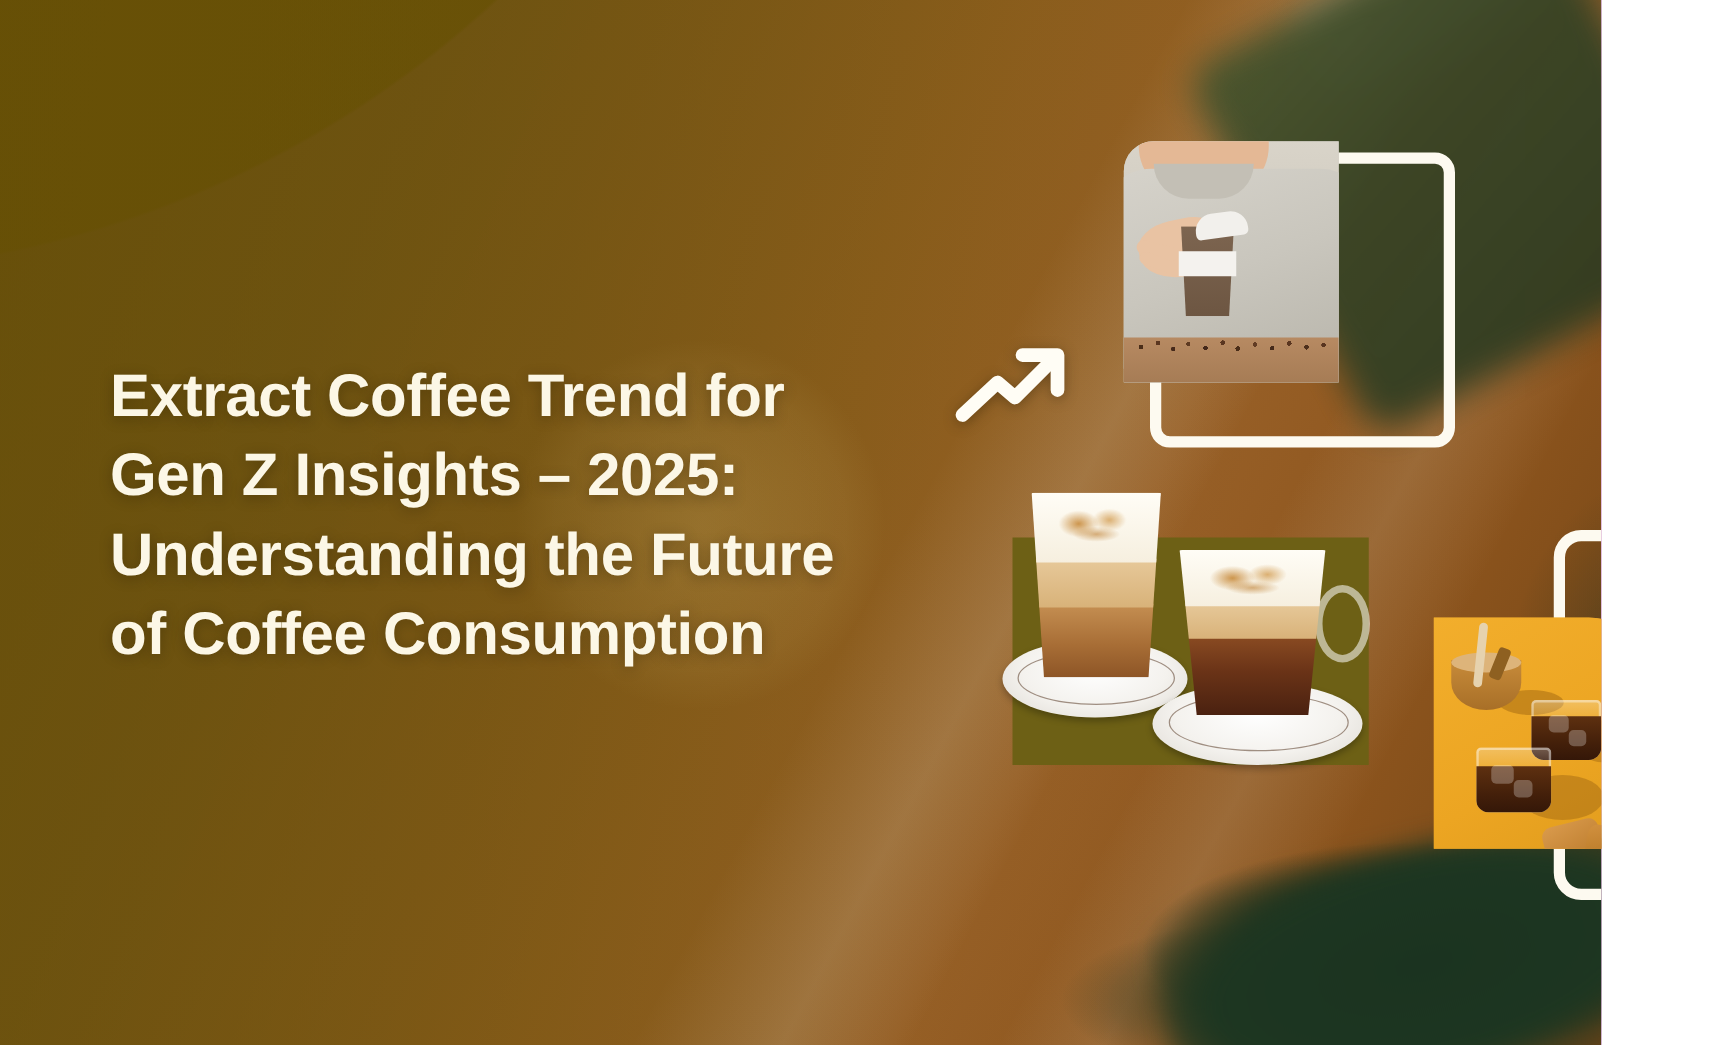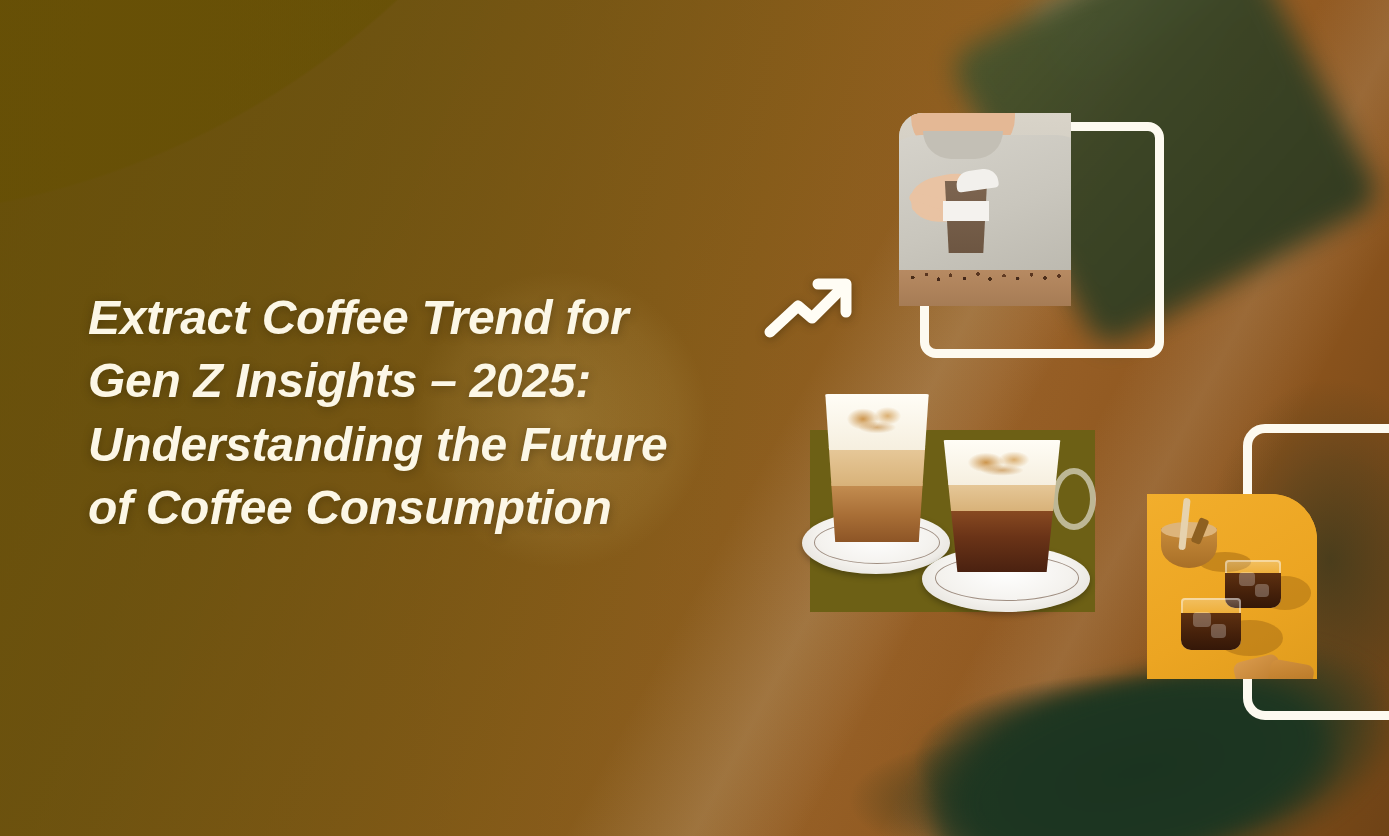--- a/index.html
+++ b/index.html
@@ -6,25 +6,24 @@
   * { margin:0; padding:0; box-sizing:border-box; }
   html,body{
     width:1389px; height:836px;
     background:#ffffff;
     font-family:"Liberation Sans", sans-serif;
     overflow:hidden;
   }
 
   .banner{
     position:relative;
-    width:1389px;
+    width:1281px;
     height:836px;
     background:#a21caf;
     overflow:hidden;
-    font-style:italic;
   }
 
   
   .bg-photo{
     position:absolute;
     inset:0;
     background:
       
       radial-gradient(ellipse 300px 120px at 1130px 760px, rgba(22,42,24,.92) 0%, rgba(22,42,24,.75) 45%, rgba(22,42,24,0) 72%),
       radial-gradient(ellipse 230px 90px at 1010px 800px, rgba(25,45,26,.85) 0%, rgba(25,45,26,0) 70%),

